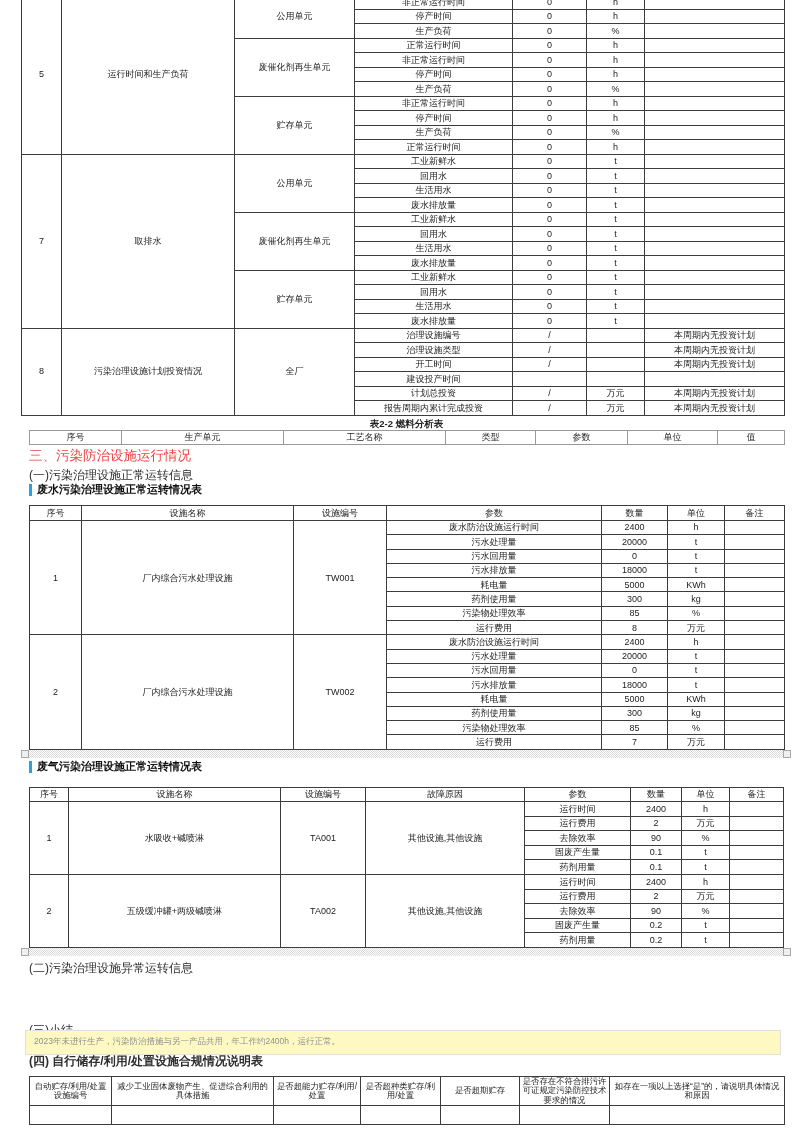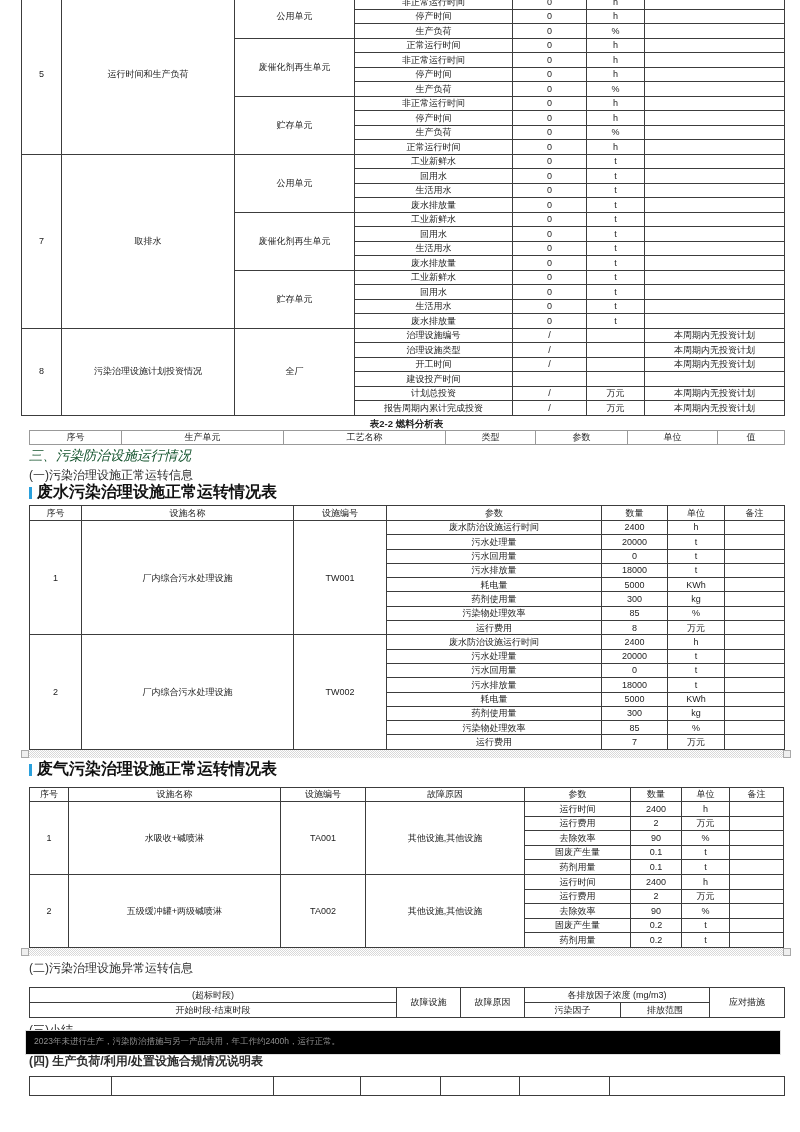--- a/index.html
+++ b/index.html
@@ -8,43 +8,43 @@
   table{border-collapse:collapse;table-layout:fixed;}
   .tbl td{border:1px solid #3c3c3c;font-size:9px;text-align:center;vertical-align:middle;
           padding:0 2px;overflow:hidden;line-height:1.15;}
   .tbl.light td{border-color:#999;}
   .prod{position:absolute;left:21px;top:-6px;width:763px;}
   .prod td{height:13.5px;}
   .fuel-cap{position:absolute;left:29px;top:418px;width:755px;text-align:center;
             font-size:9.5px;font-weight:bold;color:#222;}
   .fuel{position:absolute;left:29px;top:430px;width:755px;}
   .fuel td{height:12.5px;}
-  .h3{position:absolute;left:29px;top:447px;font-size:13.5px;color:#14532d;font-style:italic;}
+  .h3{position:absolute;left:29px;top:447px;font-size:13.5px;color:#ef4444;}
   .h4{position:absolute;left:29px;font-size:12px;color:#2e2e2e;}
-  .bar-title{position:absolute;left:29px;font-size:16px;font-weight:bold;color:#111;
+  .bar-title{position:absolute;left:29px;font-size:11px;font-weight:bold;color:#111;
              display:flex;align-items:center;}
   .bluebar{display:inline-block;width:3px;height:12px;background:#2aa0dc;margin-right:5px;}
   .wtab{position:absolute;left:29px;top:505px;width:755px;}
   .wtab td{height:13.3px;}
   .wtab tr.hdr td{height:14px;}
   .gtab{position:absolute;left:29px;top:787px;width:754px;}
   .gtab td{height:13.6px;}
   .gtab tr.hdr td{height:13px;}
   .scrollbar{position:absolute;left:21px;width:770px;height:8px;
              background-image:conic-gradient(#d9d9d9 25%,#ffffff 0 50%,#d9d9d9 0 75%,#ffffff 0);
              background-size:2px 2px;}
   .sb-btn{position:absolute;top:0;width:8px;height:8px;background:#efefef;border:1px solid #a8a8a8;
           box-sizing:border-box;}
   .sb-btn.l{left:0;}
   .sb-btn.r{right:0;}
   .caption{position:absolute;left:29px;width:755px;text-align:center;font-size:9.5px;
            font-weight:bold;color:#222;}
   .abn{position:absolute;left:29px;top:987px;width:755px;}
   .abn td{height:14px;font-size:9px;}
-  .summary-box{position:absolute;left:25px;top:1030px;width:738px;background:#000000;
+  .summary-box{position:absolute;left:25px;top:1030px;width:738px;background:#fef9c3;
                border:1px solid #e0e0e0;color:#8f8f8f;font-size:8.5px;padding:5px 8px 6px;}
   .stab{position:absolute;left:29px;top:1076px;width:755px;}
   .stab td{font-size:8.4px;line-height:1.12;}
   .stab tr.hdr td{height:27px;}
   .stab tr.data td{height:23px;}
   .stab tr.partial td{height:18px;}
   .redmarks{color:#c03030;font-weight:bold;margin-right:3px;letter-spacing:2px;font-size:8px;}
   .bold{font-weight:bold;}
 </style>
 </head>
@@ -513,63 +513,48 @@
       </tbody>
   </table>
 
   <div class="scrollbar" style="top:948px">
     <div class="sb-btn l"></div>
     <div class="sb-btn r"></div>
   </div>
 
   <div class="h4" style="top:960px">(二)污染治理设施异常运转信息</div>
 
-  <table class="tbl abn">
-    <colgroup>
-      <col style="width:367px">
-        <col style="width:64px">
-        <col style="width:64px">
-      <col style="width:96px">
-        <col style="width:89px">
-        <col style="width:75px">
-    </colgroup>
-    <tbody>
-      <tr>
-        <td>(超标时段)</td>
-        <td rowspan="2">故障设施</td>
-        <td rowspan="2">故障原因</td>
-        <td colspan="2">各排放因子浓度 (mg/m3)</td>
-        <td rowspan="2">应对措施</td>
-      </tr>
-      <tr>
-        <td>开始时段-结束时段</td>
-        <td>污染因子</td>
-        <td>排放范围</td>
-      </tr>
-    </tbody>
-  </table>
 
   <div class="h4" style="top:1022px">(三)小结</div>
   <div class="summary-box">
     <span>2023年未进行生产，污染防治措施与另一产品共用，年工作约2400h，运行正常。</span>
   </div>
 
-  <div class="h4 bold" style="top:1053px">(四) 生产负荷/利用/处置设施合规情况说明表</div>
+  <div class="h4 bold" style="top:1053px">(四) 自行储存/利用/处置设施合规情况说明表</div>
 
   <table class="tbl stab">
     <colgroup>
       <col style="width:82px">
         <col style="width:162px">
         <col style="width:87px">
         <col style="width:80px">
       <col style="width:79px">
         <col style="width:90px">
         <col style="width:175px">
     </colgroup>
     <tbody id="storage-body">
+        <tr class="hdr">
+          <td>自动贮存/利用/处置设施编号</td>
+          <td>减少工业固体废物产生、促进综合利用的具体措施</td>
+          <td>是否超能力贮存/利用/处置</td>
+          <td>是否超种类贮存/利用/处置</td>
+          <td>是否超期贮存</td>
+          <td>是否存在不符合排污许可证规定污染防控技术要求的情况</td>
+          <td>如存在一项以上选择“是”的，请说明具体情况和原因</td>
+        </tr>
         <tr class="partial">
           <td></td>
           <td></td>
           <td></td>
           <td></td>
           <td></td>
           <td></td>
           <td></td>
         </tr>
       </tbody>

